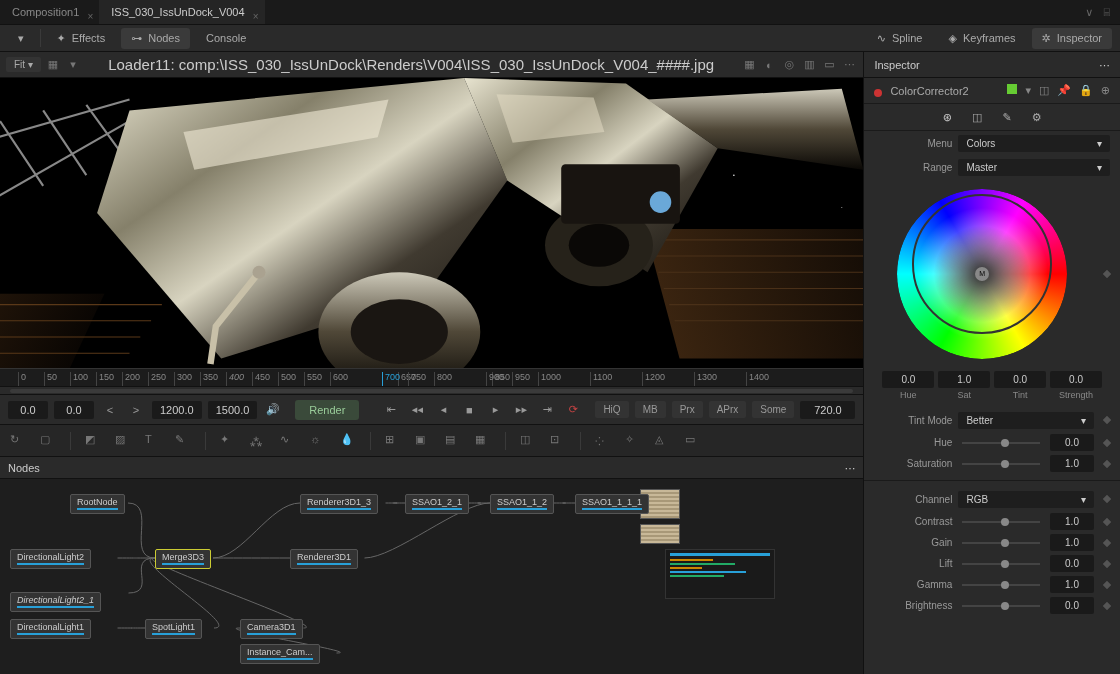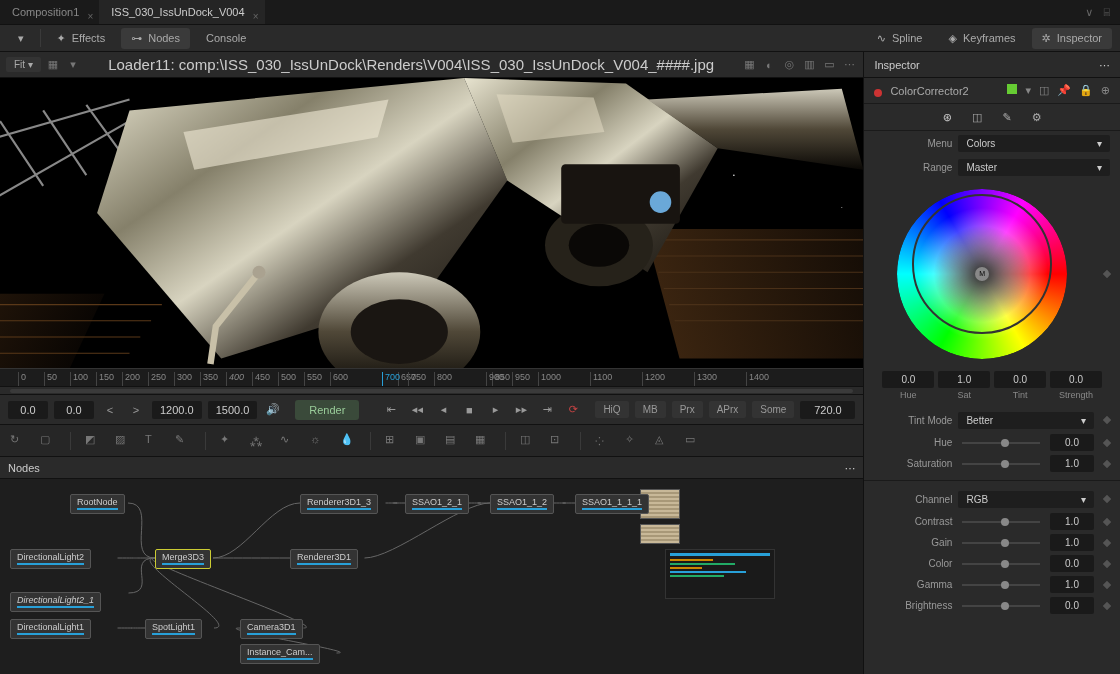--- a/index.html
+++ b/index.html
@@ -493,21 +493,21 @@
         </div>
         <div class="slider-row">
           <div class="param-label">Gain</div>
       <div class="track">
             <div class="thumb" style="left:50%"></div>
           </div>
       <div class="val">1.0</div>
       <div class="keydot"></div>
         </div>
         <div class="slider-row">
-          <div class="param-label">Color</div>
+          <div class="param-label">Lift</div>
       <div class="track">
             <div class="thumb" style="left:50%"></div>
           </div>
       <div class="val">0.0</div>
       <div class="keydot"></div>
         </div>
         <div class="slider-row">
           <div class="param-label">Gamma</div>
       <div class="track">
             <div class="thumb" style="left:50%"></div>

